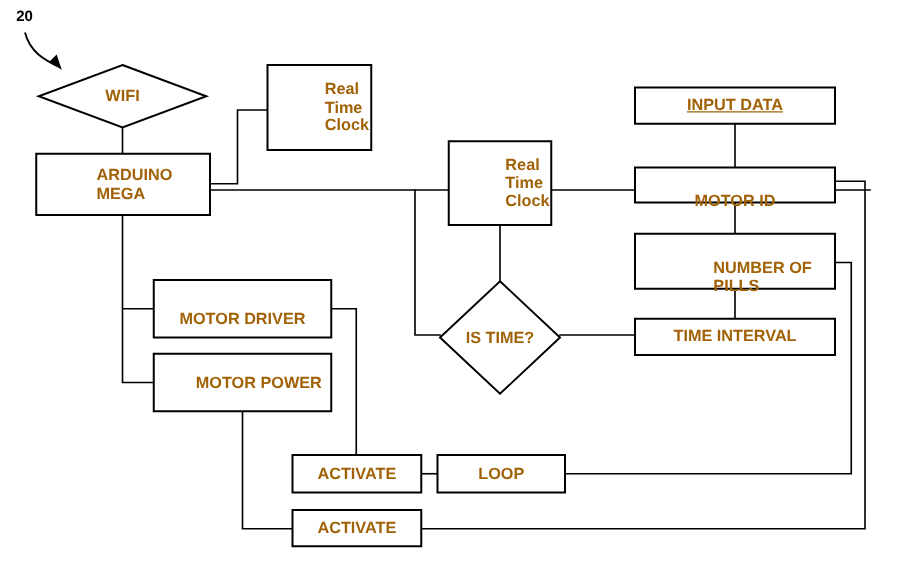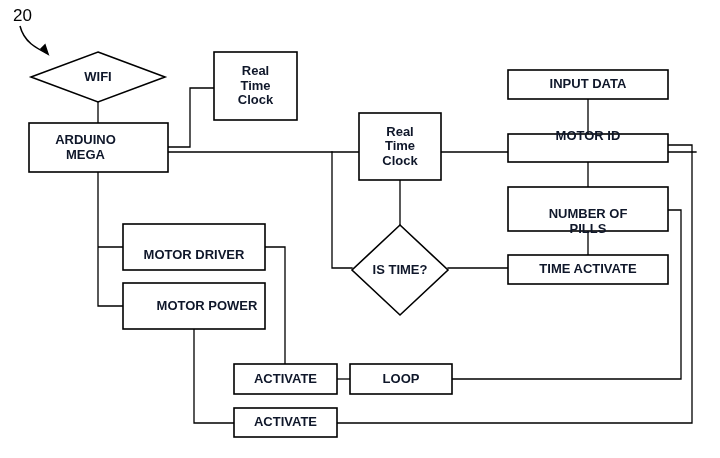--- a/index.html
+++ b/index.html
@@ -20,36 +20,35 @@
     left: 0;
     top: 0;
     width: 720px;
     height: 458px;
   }
   .node-label {
     position: absolute;
     display: flex;
     align-items: center;
     justify-content: center;
-    text-align: center;
     font-family: "Liberation Sans", sans-serif;
     font-weight: bold;
-    color: #0f172a;
+    color: #a16207;
     line-height: 1.12;
     pointer-events: none;
     white-space: pre-line;
   }
   .lbl-box { font-size: 13px; }
   .lbl-diamond { font-size: 13px; }
-  .lbl-multiline { font-size: 13px; }
+  .lbl-multiline { font-size: 13px; margin-left: 22px; }
   .ref-number {
     position: absolute;
     font-family: "Liberation Sans", sans-serif;
-    font-weight: normal;
-    font-size: 17px;
+    font-weight: bold;
+    font-size: 12px;
     color: #000000;
   }
 </style>
 </head>
 <body>
 
 <div id="diagram-root">
 
   <svg id="diagram-svg" viewBox="0 0 720 458">
     <g id="connector-layer" fill="none" stroke="#000000" stroke-width="1.3">
@@ -99,23 +98,23 @@
 MEGA</div>
       <div class="node-label lbl-multiline" style="left: 214px; top: 52px; width: 83px; height: 68px;">Real
 Time
 Clock</div>
       <div class="node-label lbl-multiline" style="left: 359px; top: 113px; width: 82px; height: 67px;">Real
 Time
 Clock</div>
       <div class="node-label lbl-box" style="left: 123px; top: 224px; width: 142px; height: 62px;">MOTOR DRIVER</div>
       <div class="node-label lbl-box" style="left: 123px; top: 283px; width: 168px; height: 46px;">MOTOR POWER</div>
       <div class="node-label lbl-diamond" style="left: 352px; top: 225px; width: 96px; height: 90px;">IS TIME?</div>
-      <div class="node-label lbl-box" style="left: 508px; top: 70px; width: 160px; height: 29px;">INPUT DATA</div>
-      <div class="node-label lbl-box" style="left: 508px; top: 126px; width: 160px; height: 20px;">MOTOR ID</div>
+      <div class="node-label lbl-box" style="left: 508px; top: 70px; width: 160px; height: 29px; text-decoration: underline;">INPUT DATA</div>
+      <div class="node-label lbl-box" style="left: 508px; top: 151px; width: 160px; height: 20px;">MOTOR ID</div>
       <div class="node-label lbl-multiline" style="left: 508px; top: 200px; width: 160px; height: 44px;">NUMBER OF
 PILLS</div>
-      <div class="node-label lbl-box" style="left: 508px; top: 255px; width: 160px; height: 29px;">TIME ACTIVATE</div>
+      <div class="node-label lbl-box" style="left: 508px; top: 255px; width: 160px; height: 29px;">TIME INTERVAL</div>
       <div class="node-label lbl-box" style="left: 234px; top: 364px; width: 103px; height: 30px;">ACTIVATE</div>
       <div class="node-label lbl-box" style="left: 350px; top: 364px; width: 102px; height: 30px;">LOOP</div>
       <div class="node-label lbl-box" style="left: 234px; top: 408px; width: 103px; height: 29px;">ACTIVATE</div>
     </div>
 
 </div>
 
 </body></html>

